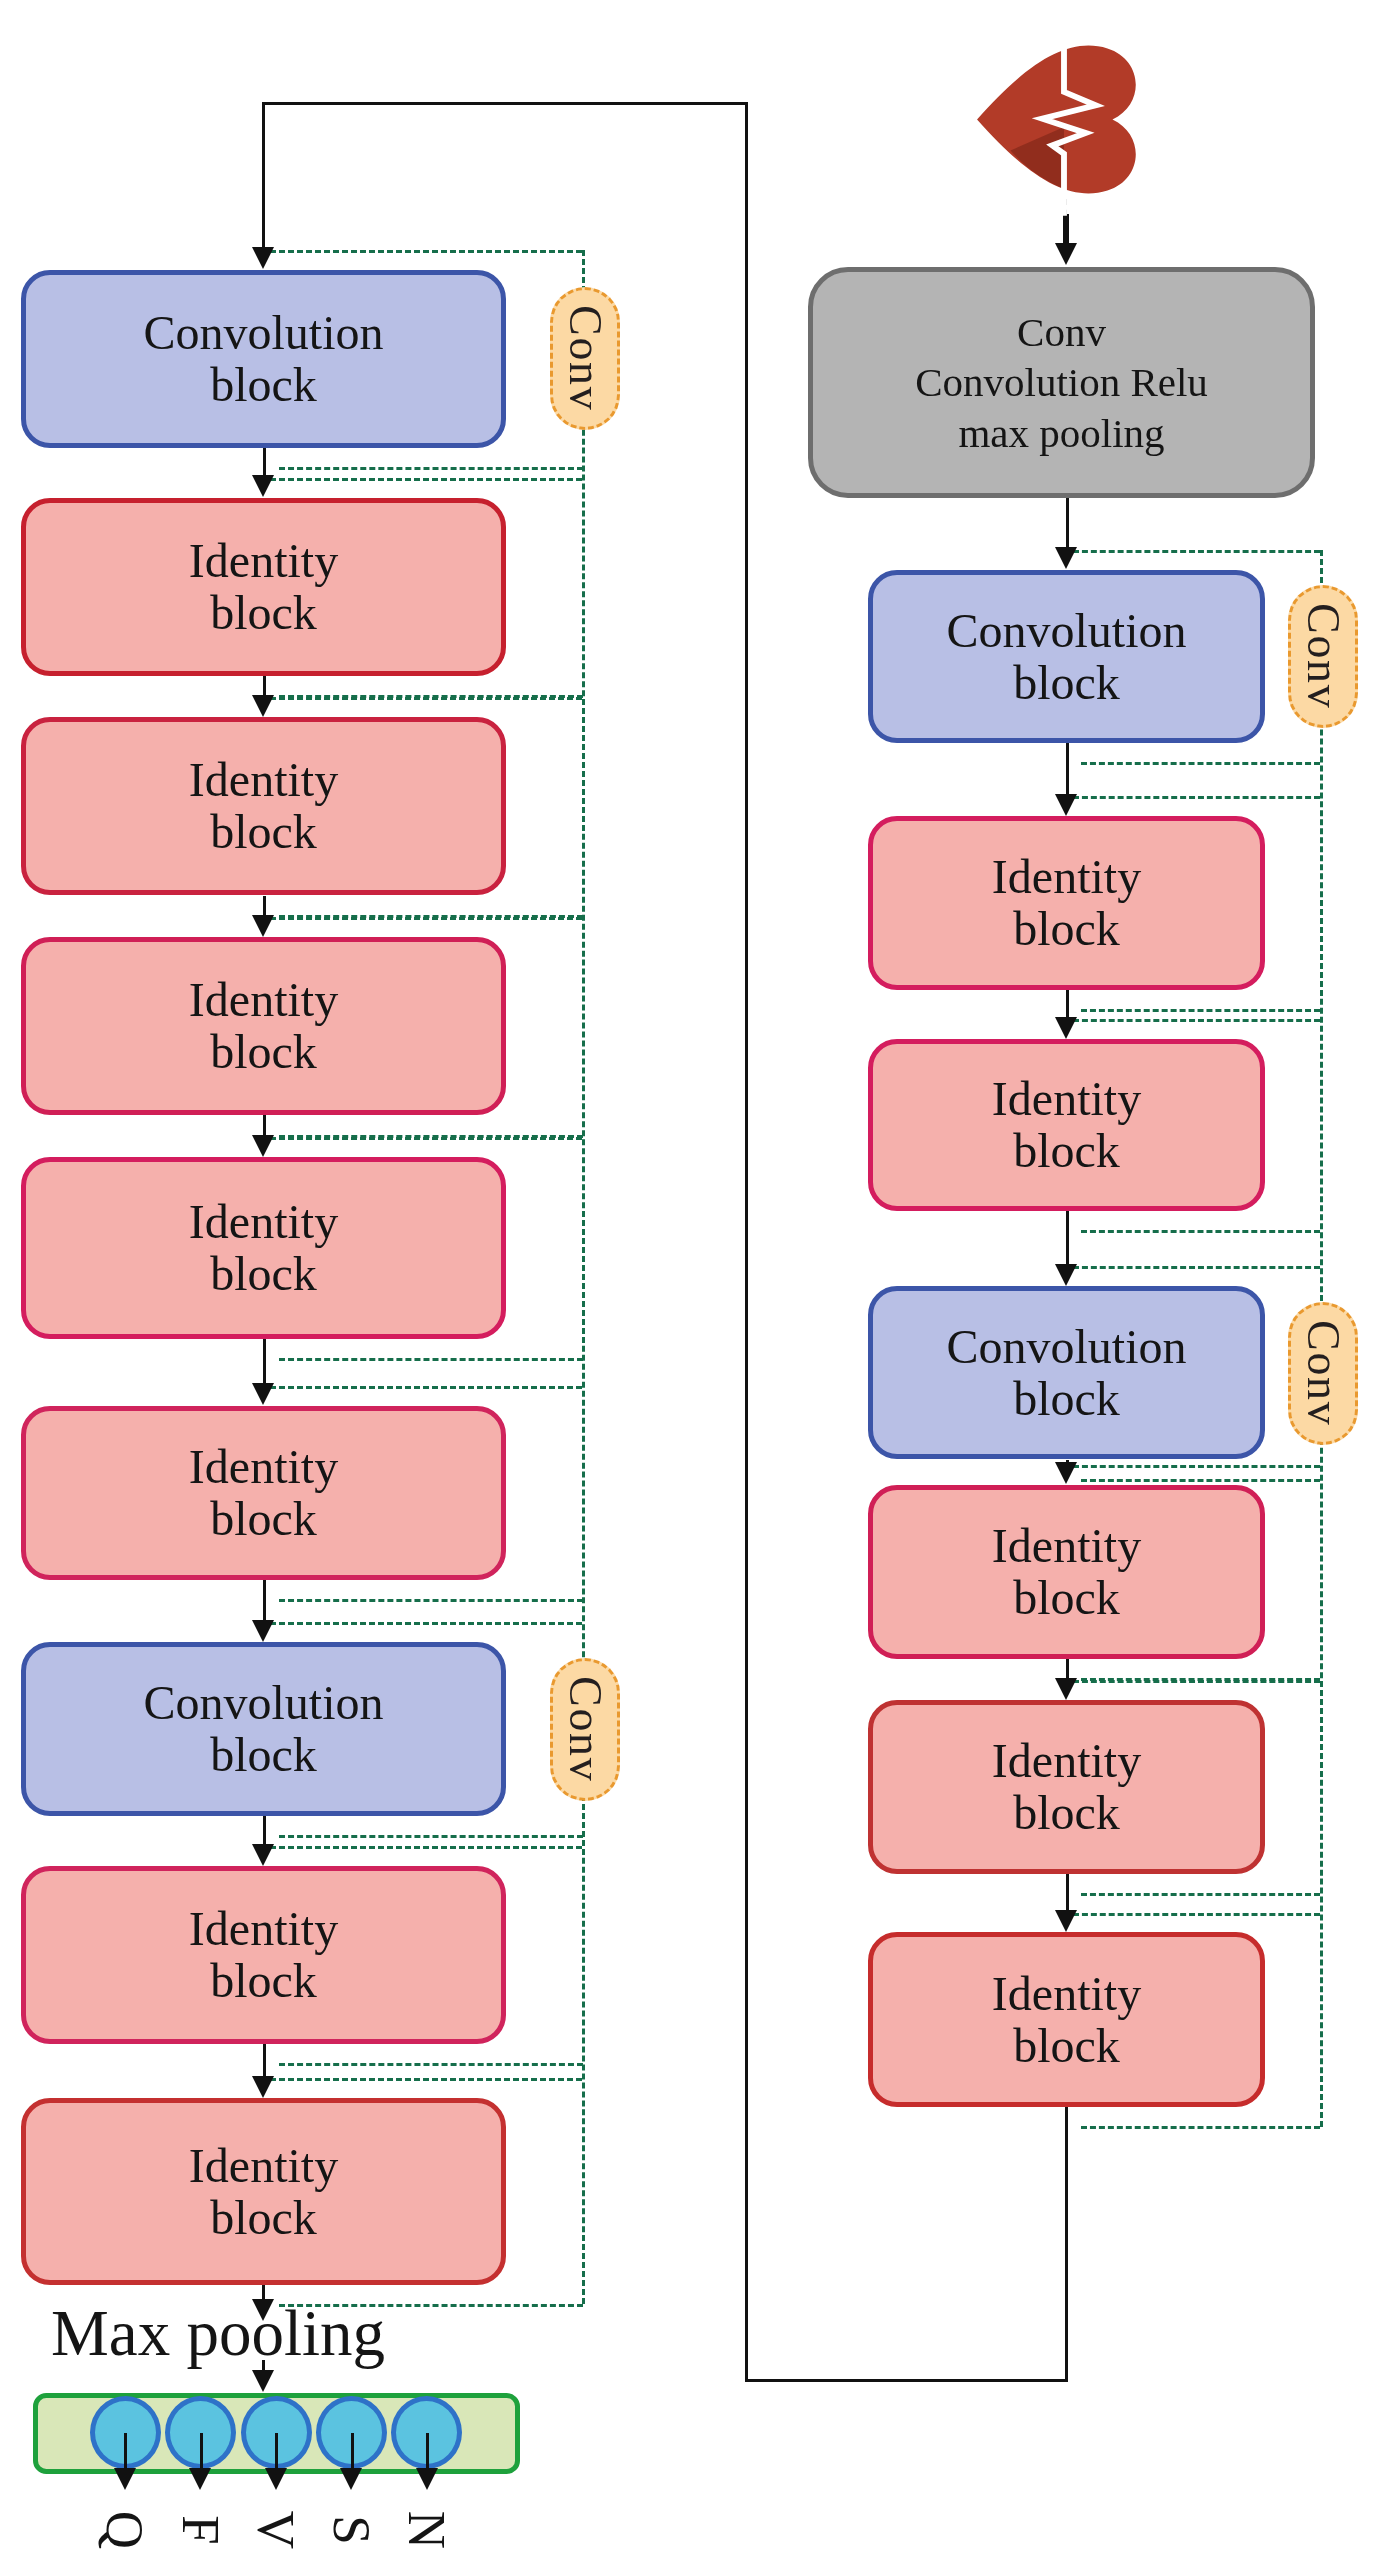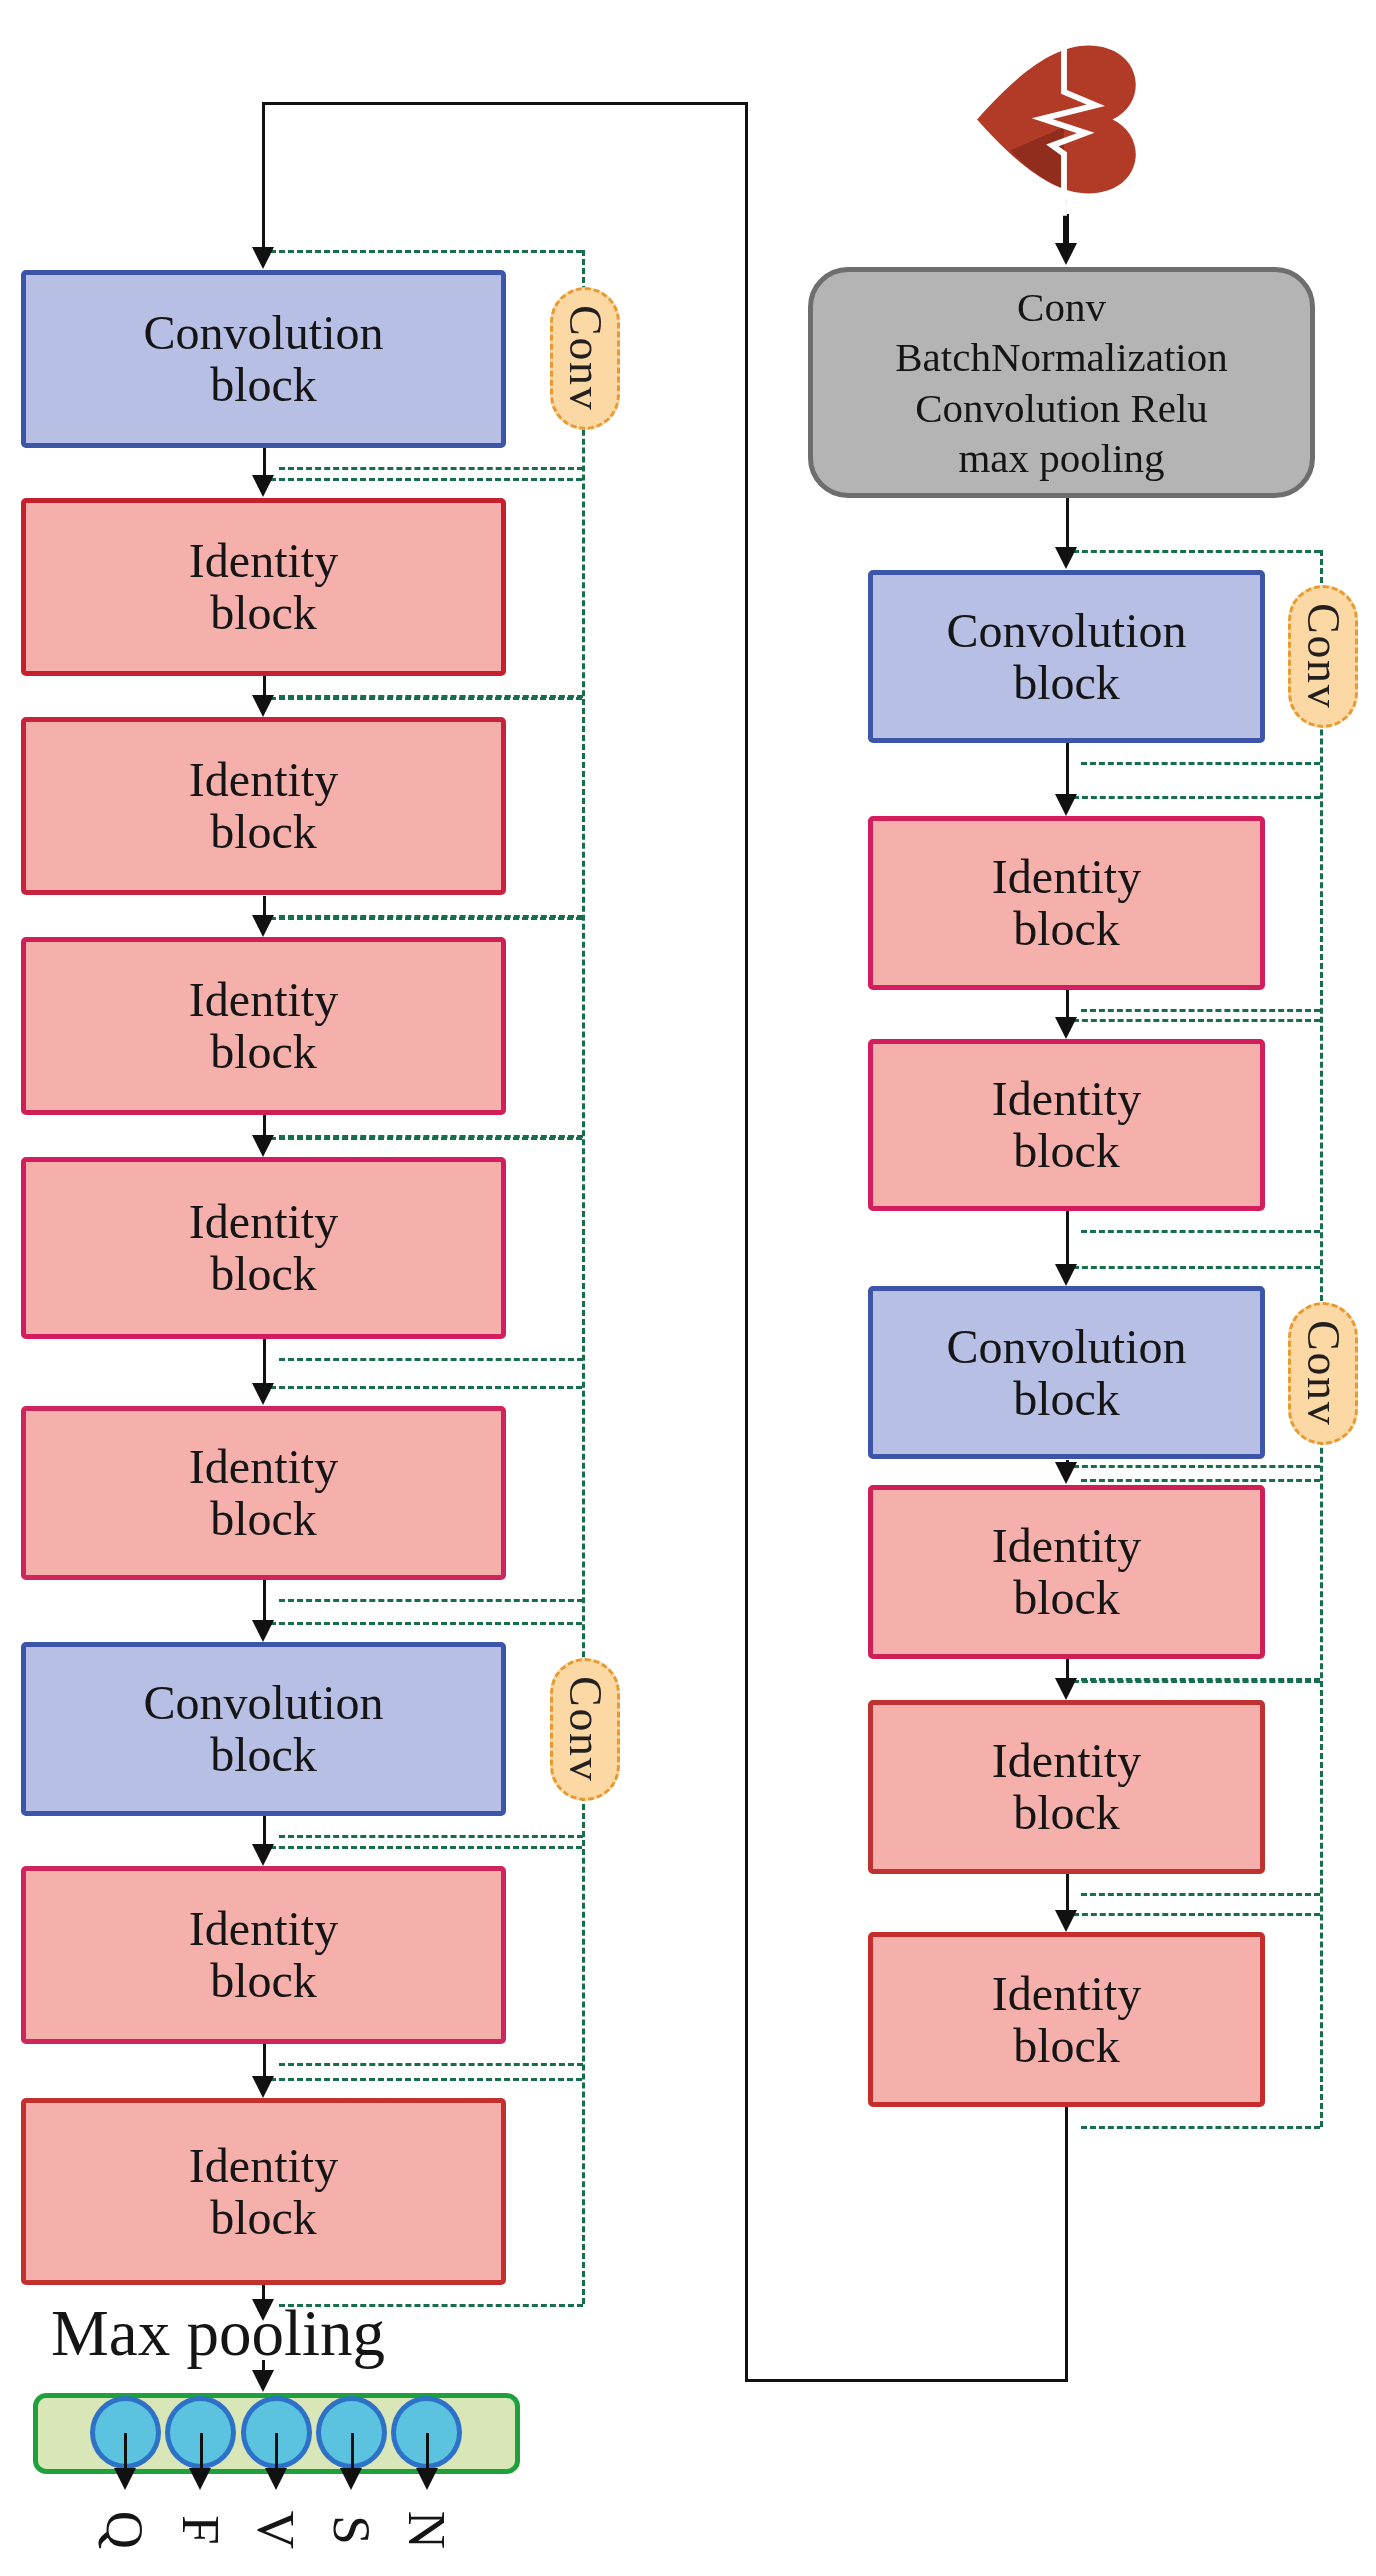--- a/index.html
+++ b/index.html
@@ -13,21 +13,21 @@
     overflow:hidden;
   }
   .block{
     position:absolute;
     box-sizing:border-box;
     display:flex;
     flex-direction:column;
     align-items:center;
     justify-content:center;
     text-align:center;
-    border-radius:5px;
+    border-radius:29px;
     z-index:4;
     line-height:1.08;
   }
   .block .bl{font-size:48px;}
   .block.stem{border-radius:40px;}
   .block.stem .bl{font-size:41px;line-height:1.22;}
   .conv-pill{
     position:absolute;
     box-sizing:border-box;
     border-radius:36px;
@@ -188,21 +188,20 @@
     <div class="dash-h" style="left: 279px; top: 2063px; width: 304px;"></div>
     <div class="block identity" style="left: 21px; top: 2098px; width: 485px; height: 187px; background: rgb(245, 176, 172); border: 5px solid rgb(196, 48, 48);">
       <div class="bl">Identity</div>
       <div class="bl">block</div>
     </div>
     <div class="dash-h" style="left: 270px; top: 2078px; width: 312px;"></div>
     <div class="dash-h" style="left: 279px; top: 2304px; width: 304px;"></div>
     <div class="dash-v" style="left: 582px; top: 250px; height: 2054px;"></div>
     <div class="block stem" style="left: 808px; top: 267px; width: 507px; height: 231px; background: rgb(180, 180, 180); border: 5px solid rgb(110, 110, 110);">
       <div class="bl">Conv</div>
-      <div class="bl">BatchNormalization</div>
       <div class="bl">Convolution Relu</div>
       <div class="bl">max pooling</div>
     </div>
     <div class="vline" style="left: 1066px; top: 498px; width: 2.5px; height: 52px;"></div>
     <div class="ahead" style="left: 1055px; top: 547px;"></div>
     <div class="block conv" style="left: 868px; top: 570px; width: 397px; height: 173px; background: rgb(184, 191, 229); border: 5px solid rgb(60, 85, 168);">
       <div class="bl">Convolution</div>
       <div class="bl">block</div>
     </div>
     <div class="vline" style="left: 1066px; top: 743px; width: 2.5px; height: 53px;"></div>

